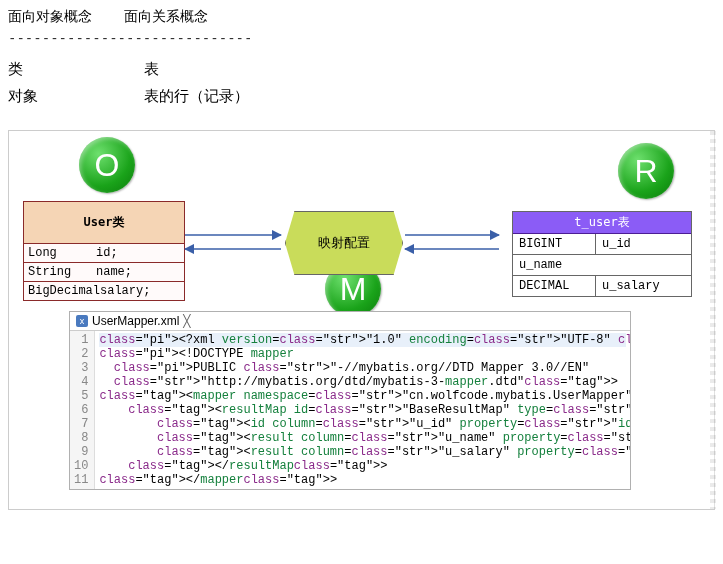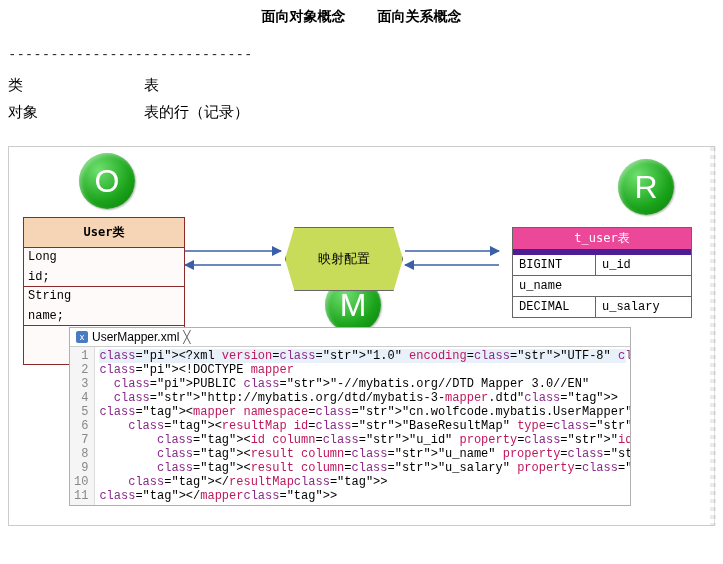--- a/index.html
+++ b/index.html
@@ -8,23 +8,22 @@
     font-size: 14px;
     color: #000;
     background: #fff;
     width: 723px;
     box-sizing: border-box;
     padding: 8px;
   }
   .top-headers {
     display: flex;
     gap: 32px;
-    font-weight: 700;
-    margin-bottom: 20px;
-    justify-content: center;
+    font-weight: 400;
+    margin-bottom: 4px;
   }
   .dashed-sep {
     letter-spacing: 0;
     color: #333;
     margin: 4px 0 10px;
     font-family: monospace;
   }
   .map-table {
     border-collapse: collapse;
   }
@@ -81,48 +80,46 @@
     border: 1px solid #8a2a2a;
     background: #fffafa;
     font-family: "Courier New", monospace;
     font-size: 12px;
   }
   .box-user .title {
     background: #f5d5b5;
     text-align: center;
     border-bottom: 1px solid #8a2a2a;
     font-weight: bold;
-    padding: 6px;
+    padding: 12px;
     font-family: "Microsoft YaHei", monospace;
   }
   .box-user .row {
     border-bottom: 1px solid #8a2a2a;
     padding: 2px 4px;
     display: flex;
-    gap: 6px;
-    flex-direction: column;
   }
   .box-user .row:last-child { border-bottom: none; text-align: right; }
   .box-user .type { min-width: 68px; }
 
   .box-tuser {
     position: absolute;
     right: 22px;
     top: 80px;
     width: 178px;
     border: 1px solid #666;
     background: #fff;
     font-family: "Courier New", monospace;
     font-size: 12px;
   }
   .box-tuser .title {
-    background: #ec4899;
+    background: #8b5cf6;
     color: #fff;
     text-align: center;
-    border-bottom: 6px solid #4c1d95;
+    border-bottom: 1px solid #4c1d95;
     padding: 2px;
     font-family: "Microsoft YaHei", monospace;
   }
   .box-tuser .row {
     display: flex;
     border-bottom: 1px solid #666;
   }
   .box-tuser .row:last-child { border-bottom: none; }
   .box-tuser .cell1 {
     width: 70px;
@@ -191,21 +188,21 @@
     border-right: 1px solid #ddd;
     user-select: none;
   }
   .code {
     padding: 2px 4px;
     white-space: pre;
     overflow: hidden;
   }
   .hl-line { background: #e8f0fa; display:block; }
   .attr { color: #8a2a8a; }
-  .kw  { color: #be185d; }
+  .kw  { color: #15803d; }
 
 </style>
 </head>
 <body>
 
 <div class="top-headers">
   <span>面向对象概念</span>
   <span>面向关系概念</span>
 </div>
 <div class="dashed-sep">-----------------------------</div>

